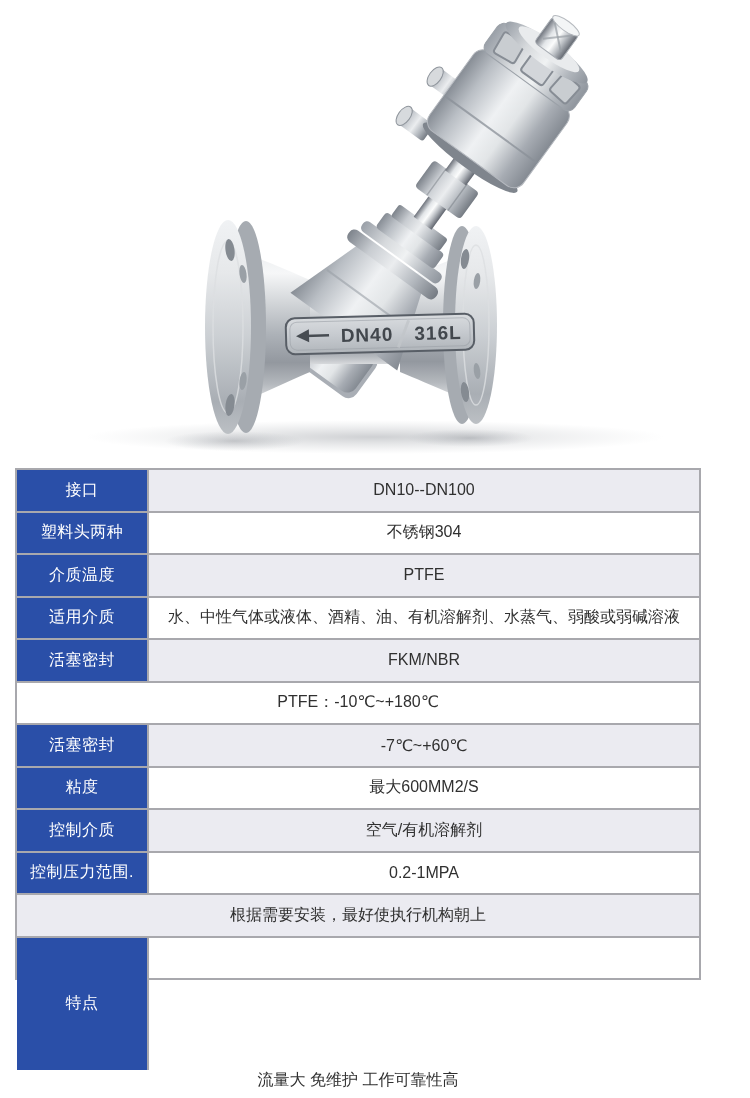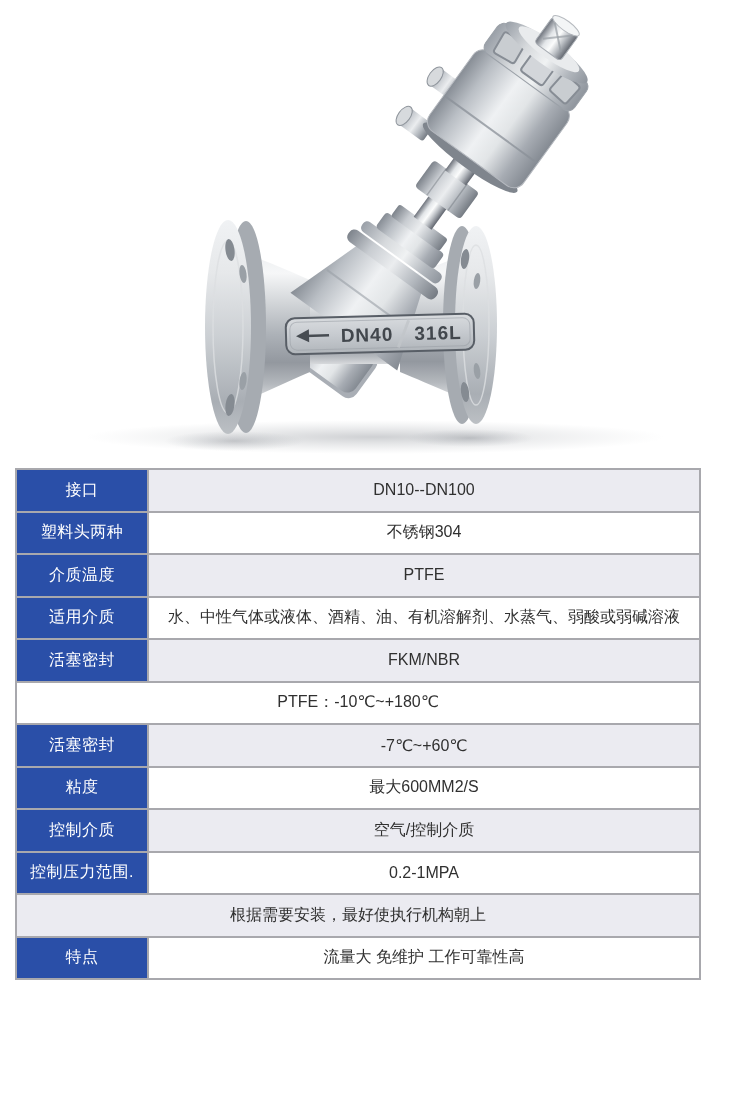--- a/index.html
+++ b/index.html
@@ -11,21 +11,21 @@
   }
   .photo-wrap { position:absolute; left:0; top:0; width:750px; height:462px; }
   .photo-wrap svg { display:block; }
 
   .spec-table {
     position:absolute; left:15px; top:468px; width:686px;
     border:2px solid var(--border,#a8a8ad);
     box-sizing:border-box;
   }
   .spec-row { display:flex; height:40.5px; border-bottom:2px solid var(--border,#a8a8ad); }
-  .spec-row:last-child { border-bottom:none; }
+  .spec-row:last-child { border-bottom:none;flex-direction:column; }
   .spec-label {
     width:132px; flex:0 0 132px; box-sizing:border-box;
     background:var(--header-bg,#2a4fa8); color:var(--header-text,#ffffff);
     border-right:2px solid var(--border,#a8a8ad);
     display:flex; align-items:center; justify-content:center;
     font-size:16px; letter-spacing:0.5px;
   }
   .spec-value {
     flex:1; display:flex; align-items:center; justify-content:center;
     font-size:16px; color:var(--value-text,#303030);
@@ -226,21 +226,21 @@
     <div class="spec-row">
       <div class="spec-label">活塞密封</div>
       <div class="spec-value">-7℃~+60℃</div>
     </div>
     <div class="spec-row">
       <div class="spec-label">粘度</div>
       <div class="spec-value">最大600MM2/S</div>
     </div>
     <div class="spec-row">
       <div class="spec-label">控制介质</div>
-      <div class="spec-value">空气/控制介质</div>
+      <div class="spec-value">空气/有机溶解剂</div>
     </div>
     <div class="spec-row">
       <div class="spec-label">控制压力范围.</div>
       <div class="spec-value">0.2-1MPA</div>
     </div>
     <div class="spec-row">
       <div class="spec-value">根据需要安装，最好使执行机构朝上</div>
     </div>
     <div class="spec-row">
       <div class="spec-label">特点</div>

